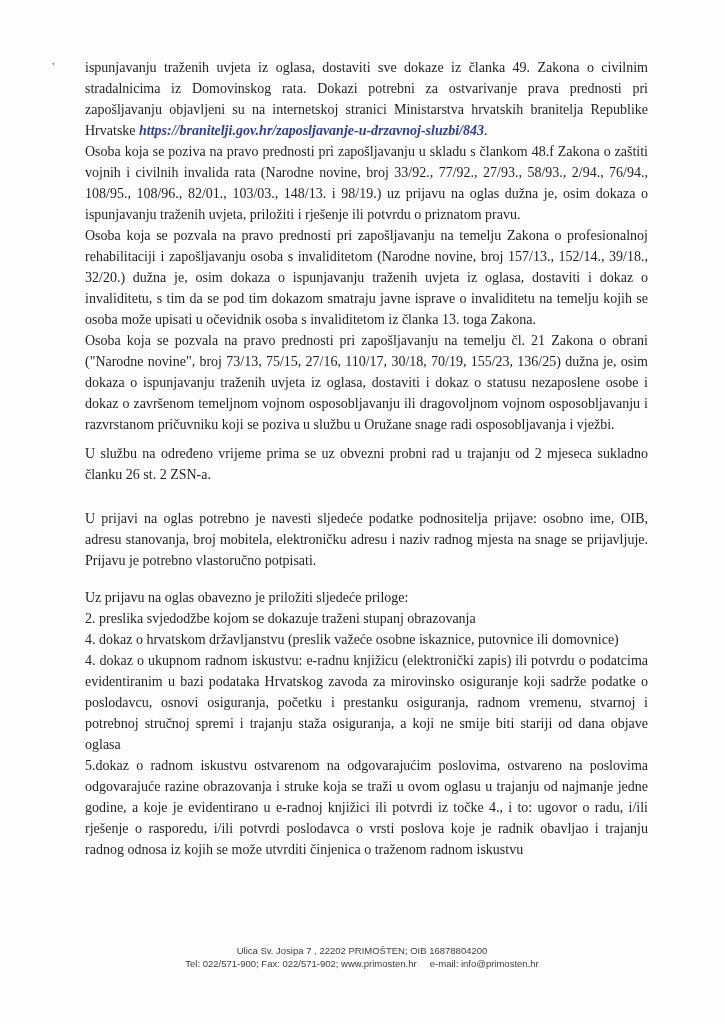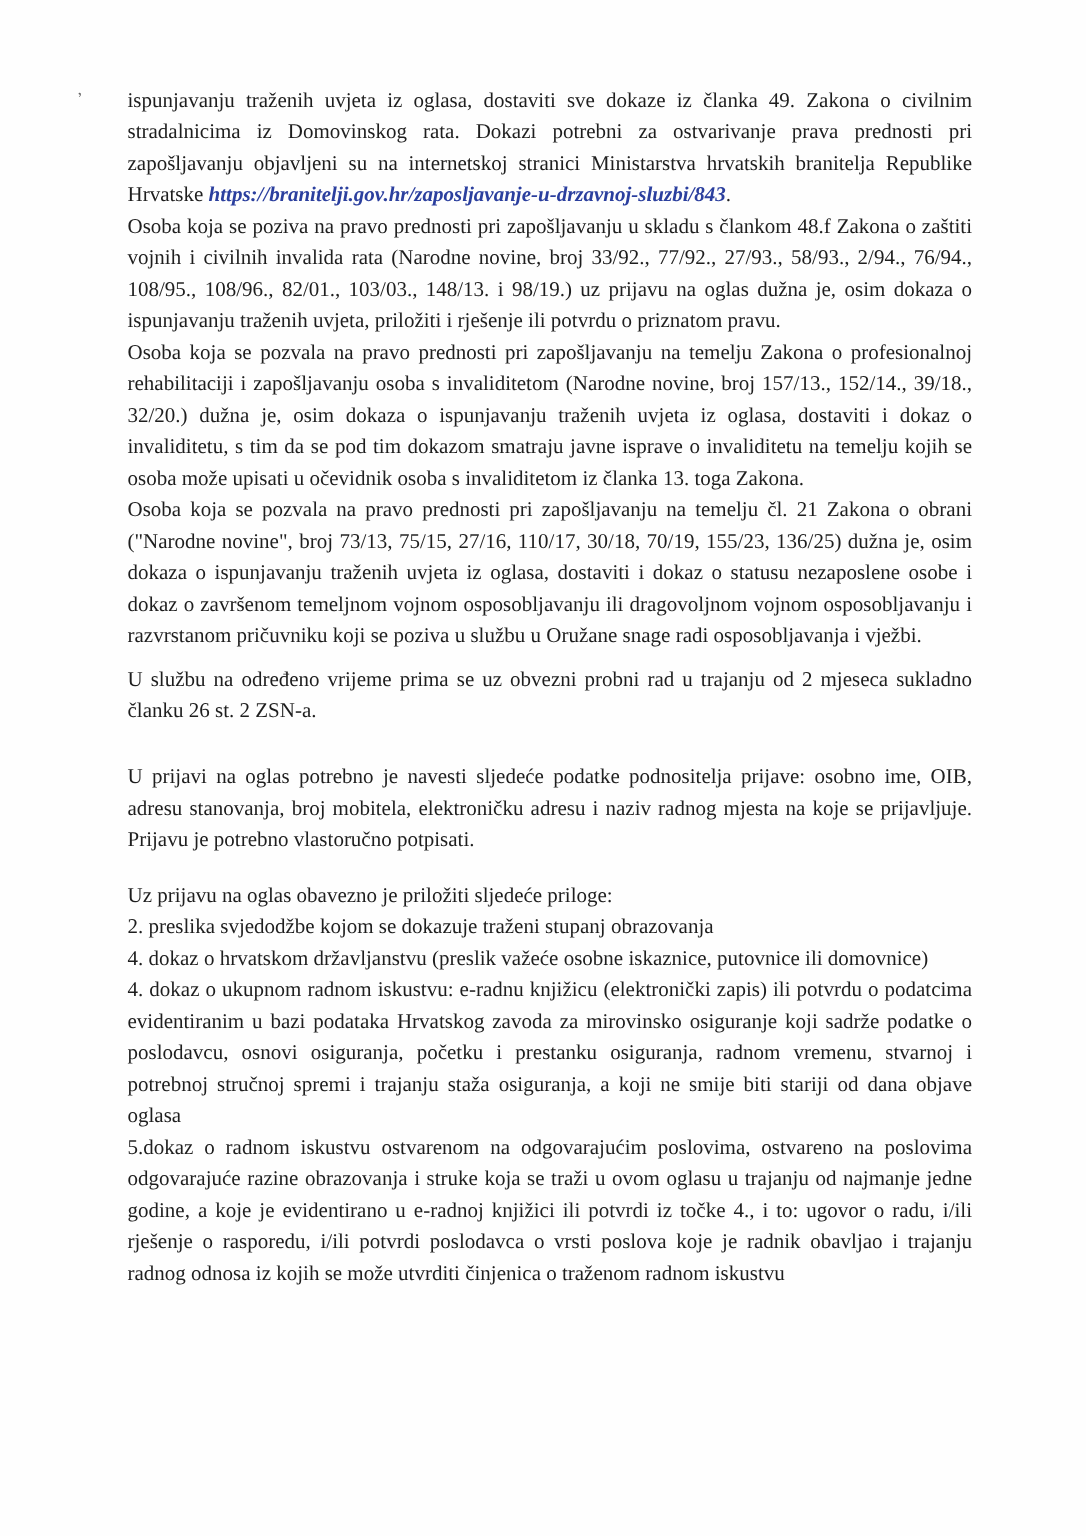--- a/index.html
+++ b/index.html
@@ -70,25 +70,29 @@
     <p class="para"><span>ispunjavanju traženih uvjeta iz oglasa, dostaviti sve dokaze iz članka 49. Zakona o civilnim stradalnicima iz Domovinskog rata. Dokazi potrebni za ostvarivanje prava prednosti pri zapošljavanju objavljeni su na internetskoj stranici Ministarstva hrvatskih branitelja Republike Hrvatske </span><a class="doc-link" style="color: rgb(43, 63, 158);">https://branitelji.gov.hr/zaposljavanje-u-drzavnoj-sluzbi/843</a><span>.</span></p>
 
     <p class="para">Osoba koja se poziva na pravo prednosti pri zapošljavanju u skladu s člankom 48.f Zakona o zaštiti vojnih i civilnih invalida rata (Narodne novine, broj 33/92., 77/92., 27/93., 58/93., 2/94., 76/94., 108/95., 108/96., 82/01., 103/03., 148/13. i 98/19.) uz prijavu na oglas dužna je, osim dokaza o ispunjavanju traženih uvjeta, priložiti i rješenje ili potvrdu o priznatom pravu.</p>
 
     <p class="para">Osoba koja se pozvala na pravo prednosti pri zapošljavanju na temelju Zakona o profesionalnoj rehabilitaciji i zapošljavanju osoba s invaliditetom (Narodne novine, broj 157/13., 152/14., 39/18., 32/20.) dužna je, osim dokaza o ispunjavanju traženih uvjeta iz oglasa, dostaviti i dokaz o invaliditetu, s tim da se pod tim dokazom smatraju javne isprave o invaliditetu na temelju kojih se osoba može upisati u očevidnik osoba s invaliditetom iz članka 13. toga Zakona.</p>
 
     <p class="para">Osoba koja se pozvala na pravo prednosti pri zapošljavanju na temelju čl. 21 Zakona o obrani ("Narodne novine", broj 73/13, 75/15, 27/16, 110/17, 30/18, 70/19, 155/23, 136/25) dužna je, osim dokaza o ispunjavanju traženih uvjeta iz oglasa, dostaviti i dokaz o statusu nezaposlene osobe i dokaz o završenom temeljnom vojnom osposobljavanju ili dragovoljnom vojnom osposobljavanju i razvrstanom pričuvniku koji se poziva u službu u Oružane snage radi osposobljavanja i vježbi.</p>
 
     <p class="para gap-small">U službu na određeno vrijeme prima se uz obvezni probni rad u trajanju od 2 mjeseca sukladno članku 26 st. 2 ZSN-a.</p>
 
-    <p class="para gap-large">U prijavi na oglas potrebno je navesti sljedeće podatke podnositelja prijave: osobno ime, OIB, adresu stanovanja, broj mobitela, elektroničku adresu i naziv radnog mjesta na koje se prijavljuje. Prijavu je potrebno vlastoručno potpisati.</p>
+    <p class="para gap-large">U prijavi na oglas potrebno je navesti sljedeće podatke podnositelja prijave: osobno ime, OIB, adresu stanovanja, broj mobitela, elektroničku adresu i naziv radnog mjesta na snage se prijavljuje. Prijavu je potrebno vlastoručno potpisati.</p>
 
     <p class="para gap-mid">Uz prijavu na oglas obavezno je priložiti sljedeće priloge:</p>
 
     <p class="para">2. preslika svjedodžbe kojom se dokazuje traženi stupanj obrazovanja</p>
     <p class="para">4. dokaz o hrvatskom državljanstvu (preslik važeće osobne iskaznice, putovnice ili domovnice)</p>
     <p class="para">4. dokaz o ukupnom radnom iskustvu: e-radnu knjižicu (elektronički zapis) ili potvrdu o podatcima evidentiranim u bazi podataka Hrvatskog zavoda za mirovinsko osiguranje koji sadrže podatke o poslodavcu, osnovi osiguranja, početku i prestanku osiguranja, radnom vremenu, stvarnoj i potrebnoj stručnoj spremi i trajanju staža osiguranja, a koji ne smije biti stariji od dana objave oglasa</p>
     <p class="para">5.dokaz o radnom iskustvu ostvarenom na odgovarajućim poslovima, ostvareno na poslovima odgovarajuće razine obrazovanja i struke koja se traži u ovom oglasu u trajanju od najmanje jedne godine, a koje je evidentirano u e-radnoj knjižici ili potvrdi iz točke 4., i to: ugovor o radu, i/ili rješenje o rasporedu, i/ili potvrdi poslodavca o vrsti poslova koje je radnik obavljao i trajanju radnog odnosa iz kojih se može utvrditi činjenica o traženom radnom iskustvu</p>
 
   </div>
 
+  <div class="footer">
+    <div>Ulica Sv. Josipa 7 , 22202 PRIMOŠTEN; OIB 16878804200</div>
+    <div>Tel: 022/571-900; Fax: 022/571-902; www.primosten.hr&nbsp;&nbsp;&nbsp;&nbsp;&nbsp;e-mail: info@primosten.hr</div>
+  </div>
 
 </div>
 
 </body></html>

